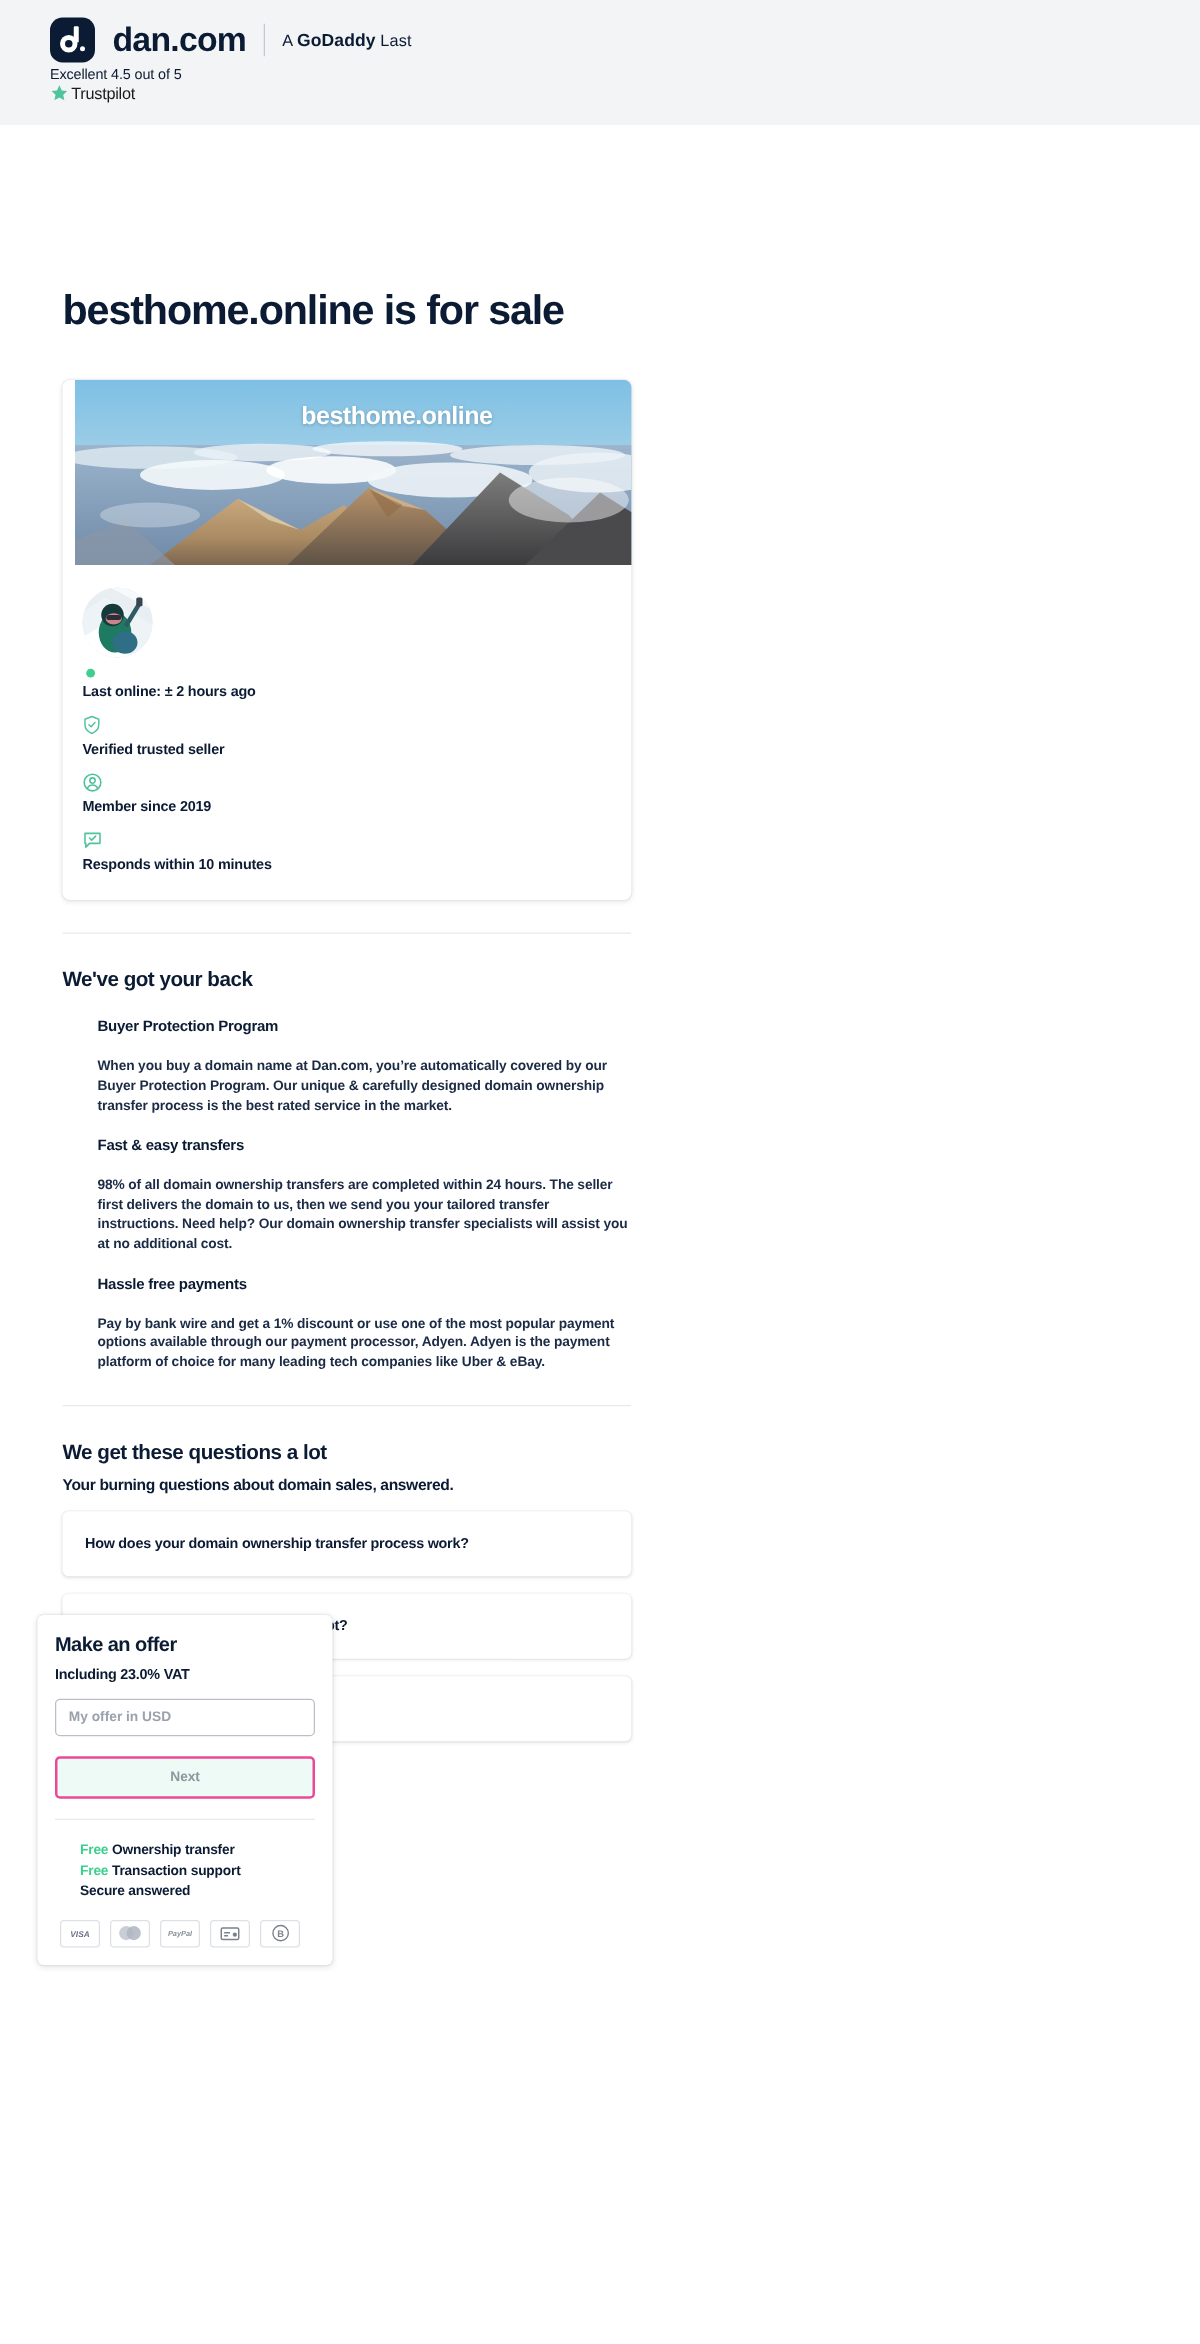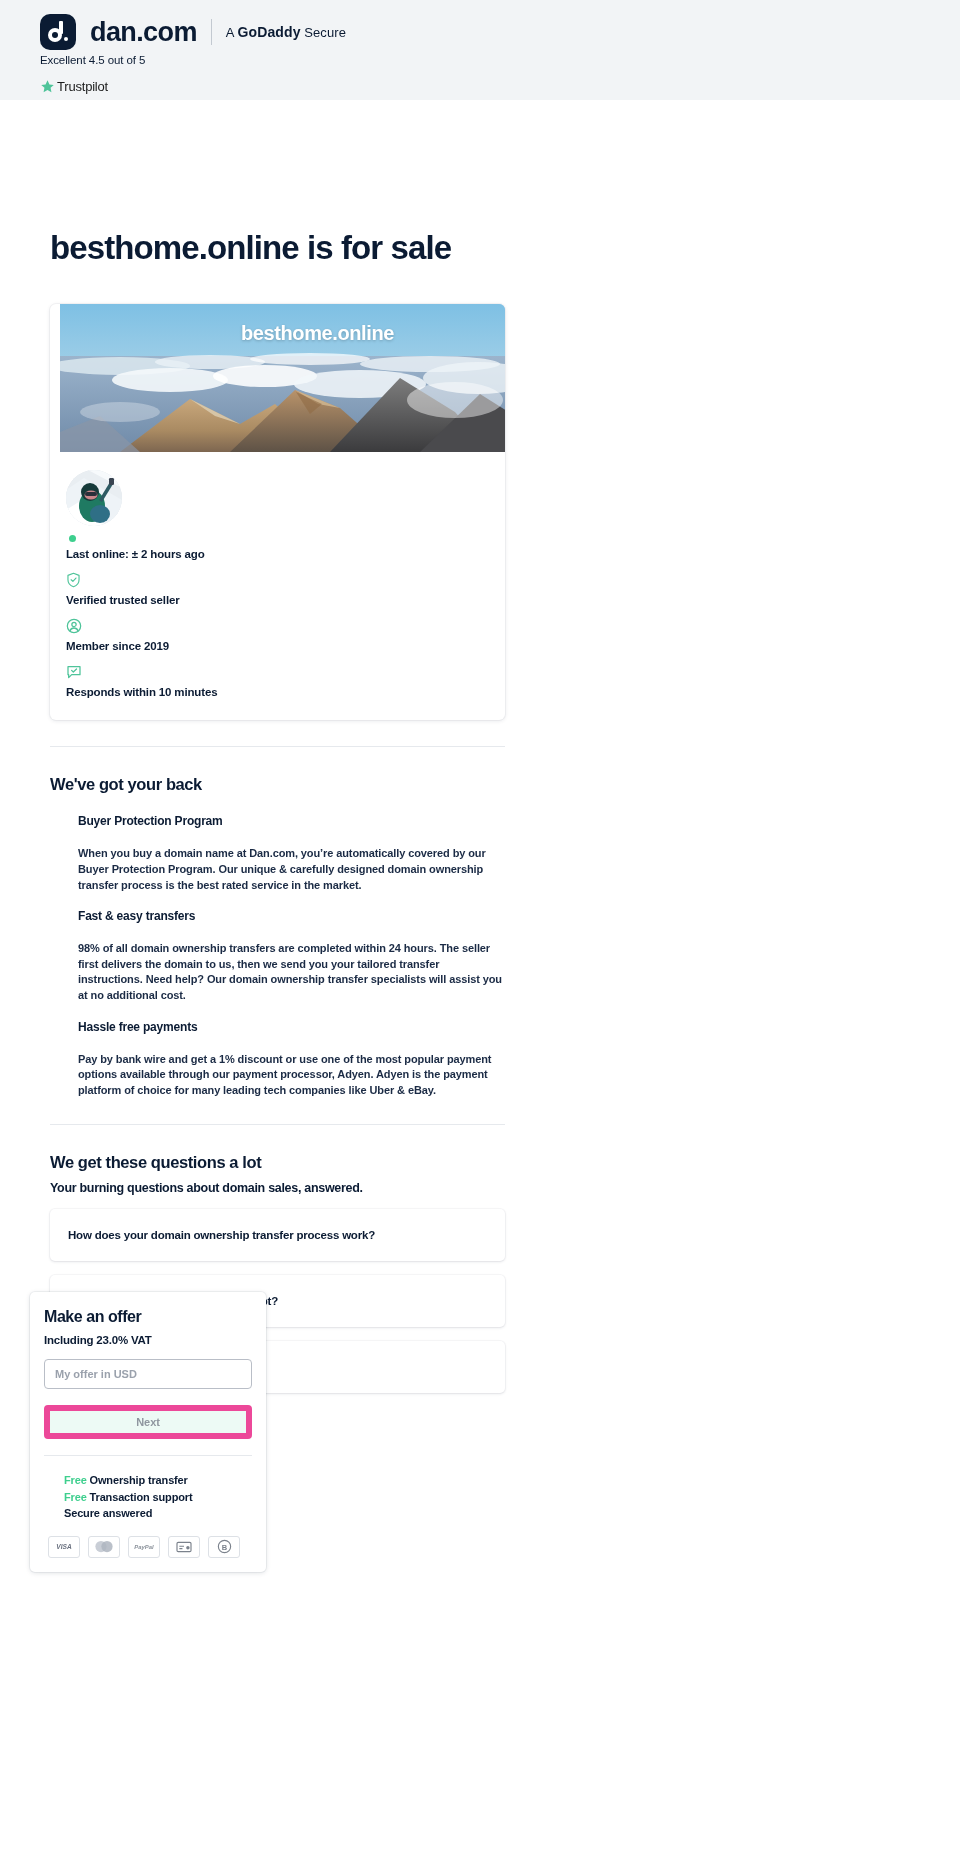--- a/index.html
+++ b/index.html
@@ -91,21 +91,21 @@
   .trust-score {
     font-size: 11.5px;
     font-weight: 400;
     color: #0b1b33;
     letter-spacing: -0.1px;
   }
   .trust-brand {
     display: flex;
     align-items: center;
     gap: 2px;
-    margin-top: 13px;
+    margin-top: 1px;
   }
   .trust-brand .tp-name {
     font-size: 13px;
     color: #1b1b1b;
     letter-spacing: -0.2px;
   }
 
   
   .page {
     position: relative;
@@ -292,21 +292,21 @@
     font-weight: 700;
     color: #0b1b33;
     padding: 0 10px;
     outline: none;
   }
   .offer-input::placeholder { color: #9aa1ac; font-weight: 700; }
   .offer-next {
     margin-top: 16px;
     width: 208px;
     height: 34px;
-    border: 6px solid #ec4899;
+    border: 2px solid #ec4899;
     border-radius: 4px;
     background: #edfaf5;
     color: #8f969f;
     font-family: "Liberation Sans", sans-serif;
     font-size: 11px;
     font-weight: 800;
     letter-spacing: -0.1px;
     cursor: pointer;
   }
   .offer-sep {
@@ -346,21 +346,21 @@
 
 <div class="topbar">
   <div class="brand-row">
     <div class="logo-mark">
       <span class="d-bowl"></span>
         <span class="d-stem"></span>
         <span class="d-dot"></span>
     </div>
     <div class="logo-word">dan.com</div>
     <div class="brand-sep"></div>
-    <div class="brand-by"><span>A </span><span class="gd">GoDaddy</span><span> Secure</span></div>
+    <div class="brand-by"><span>A </span><span class="gd">GoDaddy</span><span> Last</span></div>
   </div>
   <div class="trust-row">
     <div class="trust-score">Excellent 4.5 out of 5</div>
     <div class="trust-brand">
       <svg width="15" height="15" viewBox="0 0 24 24">
           <polygon points="12,2 15.1,8.6 22,9.4 16.9,14.1 18.3,21 12,17.6 5.7,21 7.1,14.1 2,9.4 8.9,8.6" fill="#4fc49a"></polygon>
         </svg>
       <span class="tp-name">Trustpilot</span>
     </div>
   </div>

